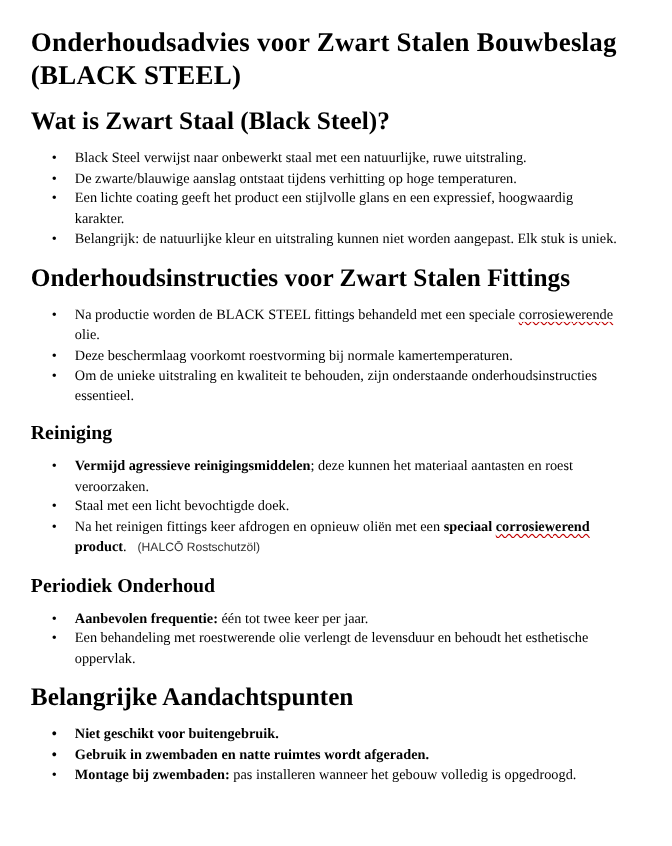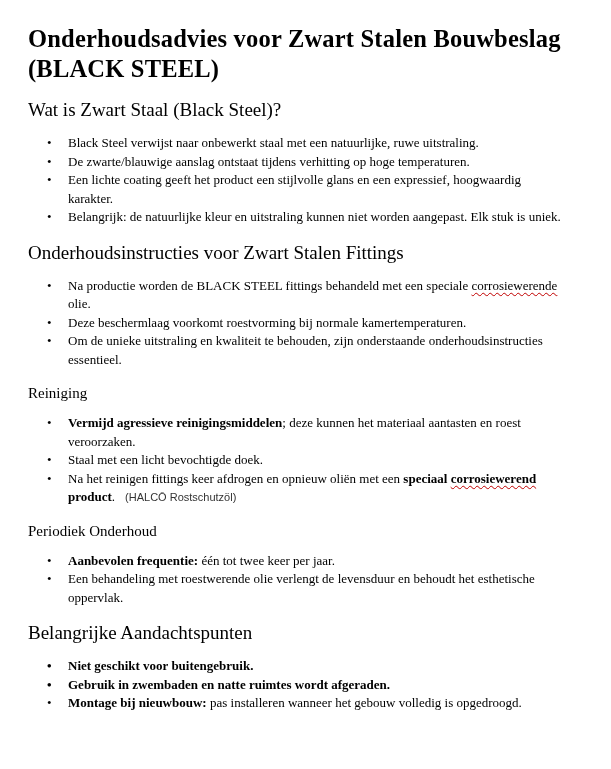--- a/index.html
+++ b/index.html
@@ -19,29 +19,29 @@
     padding: 24px 26px 18px 28px;
   }
   h1.doc-title {
     font-size: 24.5px;
     line-height: 30px;
     font-weight: bold;
     margin: 0 0 8px 0;
     letter-spacing: 0.2px;
   }
   h2.section-heading {
-    font-size: 19px;
+    font-size: 23px;
     line-height: 24px;
-    font-weight: normal;
+    font-weight: bold;
     margin: 14px 0 12px 0;
   }
   h3.sub-heading {
-    font-size: 15px;
+    font-size: 18px;
     line-height: 17px;
-    font-weight: normal;
+    font-weight: bold;
     margin: 16px 0 12px 0;
   }
   ul.bullet-list {
     margin: 0 0 10px 0;
     padding: 0 0 0 19px;
     list-style: none;
     max-width: 519px;
   }
   ul.bullet-list li {
     position: relative;
@@ -104,16 +104,16 @@
   <h3 class="sub-heading">Periodiek Onderhoud</h3>
   <ul class="bullet-list">
     <li><span class="b">Aanbevolen frequentie:</span><span> één tot twee keer per jaar.</span></li>
     <li>Een behandeling met roestwerende olie verlengt de levensduur en behoudt het esthetische oppervlak.</li>
   </ul>
 
   <h2 class="section-heading">Belangrijke Aandachtspunten</h2>
   <ul class="bullet-list">
     <li class="b">Niet geschikt voor buitengebruik.</li>
     <li class="b">Gebruik in zwembaden en natte ruimtes wordt afgeraden.</li>
-    <li><span class="b">Montage bij nieuwbouw:</span><span> pas installeren wanneer het gebouw volledig is opgedroogd.</span></li>
+    <li><span class="b">Montage bij zwembaden:</span><span> pas installeren wanneer het gebouw volledig is opgedroogd.</span></li>
   </ul>
 
 </div>
 
 </body></html>

